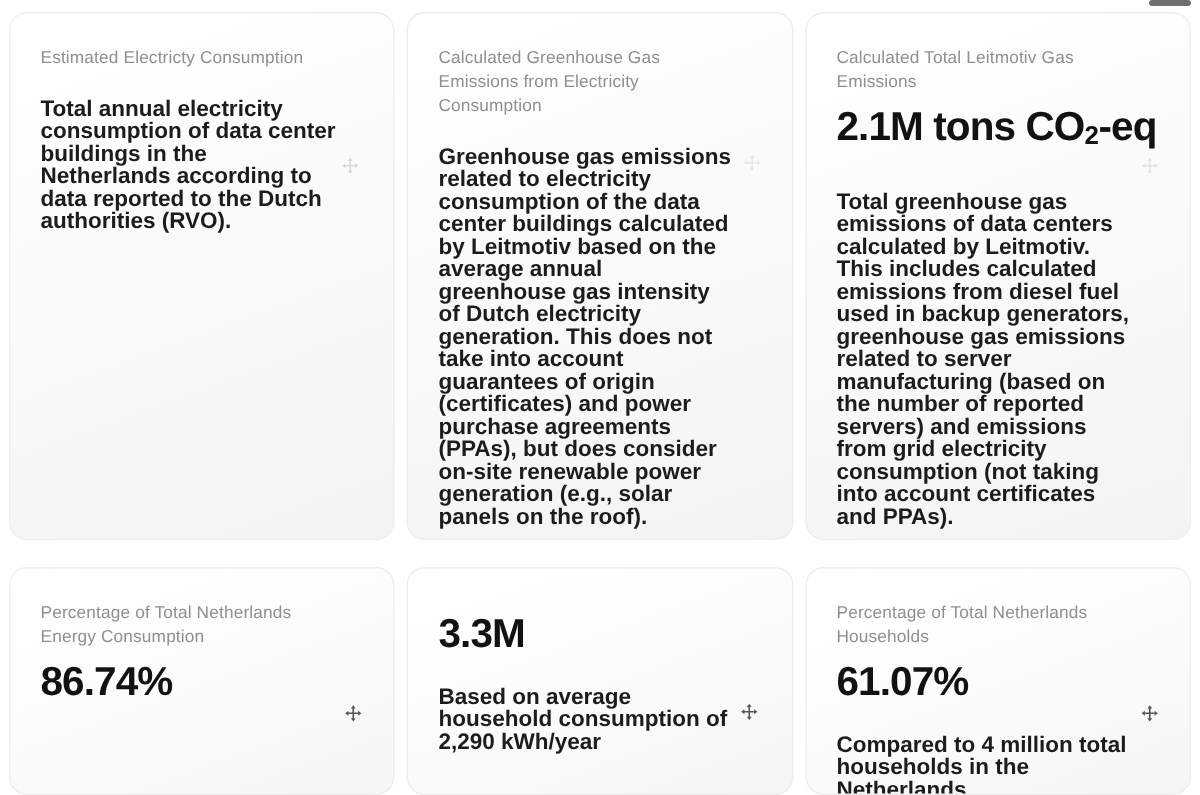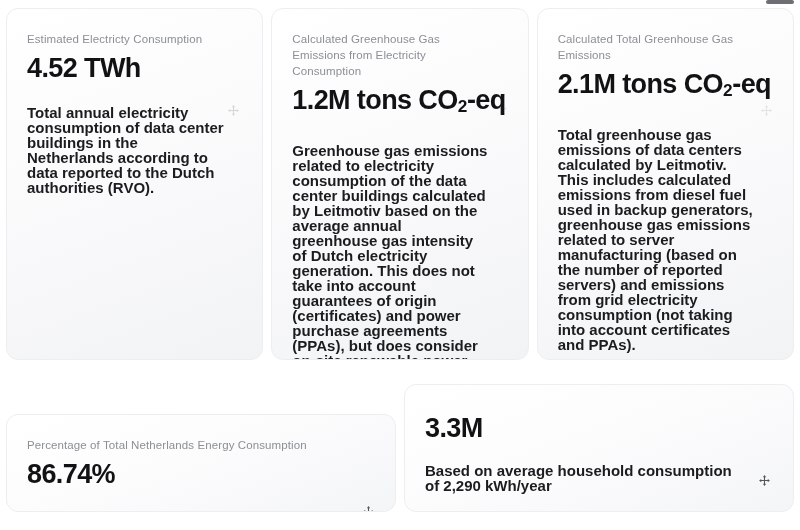--- a/index.html
+++ b/index.html
@@ -34,21 +34,21 @@
     box-sizing: border-box;
     padding: 8px 6px 4px 6px;
   }
 
   .row {
     display: flex;
     gap: 8px;
     align-items: stretch;
   }
   .row-top { height: 352px; }
-  .row-bottom { height: 152px; align-items: flex-end; }
+  .row-bottom { margin-top: 18px; height: 152px; }
 
   .card {
     position: relative;
     flex: 1 1 0;
     box-sizing: border-box;
     background: linear-gradient(160deg, #ffffff 0%, #fbfbfc 38%, #f2f3f5 100%);
     border: 1px solid #eceef0;
     border-radius: 12px;
     padding: 22px 20px 18px 20px;
     overflow: hidden;
@@ -122,39 +122,37 @@
 <body>
 
 <div class="top-scroll-nub"></div>
 
 <div class="board">
 
   <div class="row row-top">
 
     <div class="card">
       <div class="card-title">Estimated Electricty Consumption</div>
-      <div class="card-value">4.52 TWh</div>
       <div class="card-desc">Total annual electricity consumption of data center buildings in the Netherlands according to data reported to the Dutch authorities (RVO).</div>
       <svg class="move-cursor c1" viewBox="0 0 24 24">
         <path d="M12 2 L15 6 H13 V11 H18 V9 L22 12 L18 15 V13 H13 V18 H15 L12 22 L9 18 H11 V13 H6 V15 L2 12 L6 9 V11 H11 V6 H9 Z" fill="#3a3a3c"></path>
       </svg>
     </div>
 
     <div class="card">
       <div class="card-title">Calculated Greenhouse Gas Emissions from Electricity Consumption</div>
-      <div class="card-value">1.2M tons CO<sub>2</sub>-eq</div>
       <div class="card-desc">Greenhouse gas emissions related to electricity consumption of the data center buildings calculated by Leitmotiv based on the average annual greenhouse gas intensity of Dutch electricity generation. This does not take into account guarantees of origin (certificates) and power purchase agreements (PPAs), but does consider on-site renewable power generation (e.g., solar panels on the roof).</div>
       <div class="card-note">256 gCO<sub>2</sub>e/kWh (European Environmental Agency, Data for The Netherlands from 2023). You can change this value under 'Configure assumptions'</div>
       <svg class="move-cursor c2" viewBox="0 0 24 24">
         <path d="M12 2 L15 6 H13 V11 H18 V9 L22 12 L18 15 V13 H13 V18 H15 L12 22 L9 18 H11 V13 H6 V15 L2 12 L6 9 V11 H11 V6 H9 Z" fill="#3a3a3c" opacity="0.12"></path>
       </svg>
     </div>
 
     <div class="card">
-      <div class="card-title">Calculated Total Greenhouse Gas Emissions</div>
+      <div class="card-title">Calculated Total Leitmotiv Gas Emissions</div>
       <div class="card-value">2.1M tons CO<sub>2</sub>-eq</div>
       <div class="card-desc">Total greenhouse gas emissions of data centers calculated by Leitmotiv. This includes calculated emissions from diesel fuel used in backup generators, greenhouse gas emissions related to server manufacturing (based on the number of reported servers) and emissions from grid electricity consumption (not taking into account certificates and PPAs).</div>
       <svg class="move-cursor c3" viewBox="0 0 24 24">
         <path d="M12 2 L15 6 H13 V11 H18 V9 L22 12 L18 15 V13 H13 V18 H15 L12 22 L9 18 H11 V13 H6 V15 L2 12 L6 9 V11 H11 V6 H9 Z" fill="#3a3a3c" opacity="0.14"></path>
       </svg>
     </div>
 
   </div>
 
   <div class="row row-bottom">
@@ -168,16 +166,24 @@
     </div>
 
     <div class="card flat">
       <div class="card-value">3.3M</div>
       <div class="card-desc">Based on average household consumption of 2,290 kWh/year</div>
       <svg class="move-cursor b2" viewBox="0 0 24 24">
         <path d="M12 2 L15 6 H13 V11 H18 V9 L22 12 L18 15 V13 H13 V18 H15 L12 22 L9 18 H11 V13 H6 V15 L2 12 L6 9 V11 H11 V6 H9 Z" fill="#3a3a3c"></path>
       </svg>
     </div>
 
+    <div class="card flat">
+      <div class="card-title">Percentage of Total Netherlands Households</div>
+      <div class="card-value">61.07%</div>
+      <div class="card-desc">Compared to 4 million total households in the Netherlands</div>
+      <svg class="move-cursor b3" viewBox="0 0 24 24">
+        <path d="M12 2 L15 6 H13 V11 H18 V9 L22 12 L18 15 V13 H13 V18 H15 L12 22 L9 18 H11 V13 H6 V15 L2 12 L6 9 V11 H11 V6 H9 Z" fill="#3a3a3c"></path>
+      </svg>
+    </div>
 
   </div>
 
 </div>
 
 </body></html>

